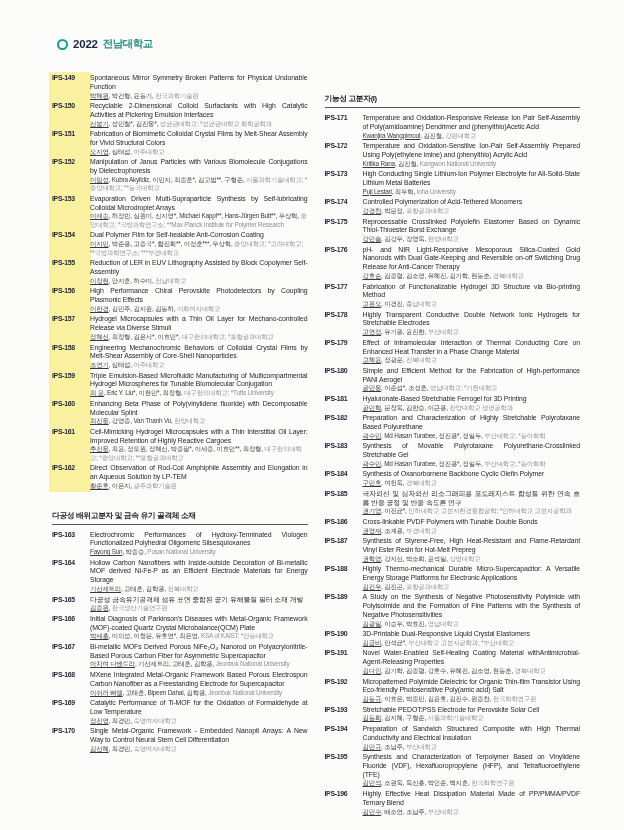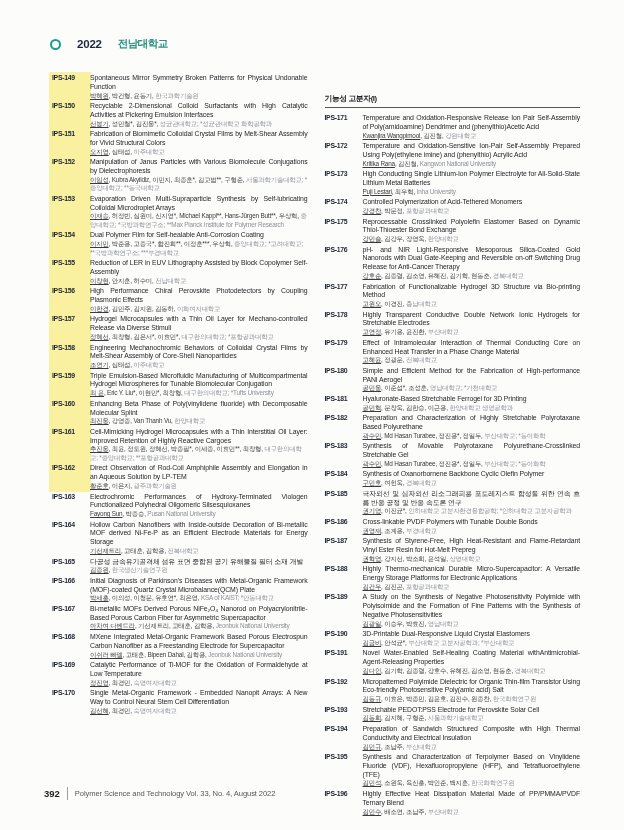--- a/index.html
+++ b/index.html
@@ -3,21 +3,21 @@
 <meta charset="utf-8">
 <style>
   html,body { margin:0; padding:0; background:#ffffff; }
   .page {
     position:relative; width:624px; height:830px; margin:0 auto;
     background:#fcfcfa; overflow:hidden;
     font-family:"Liberation Sans", sans-serif;
     -webkit-font-smoothing:antialiased;
   }
   
-  .page-header { position:absolute; top:37px; left:50px; display:flex; align-items:center; gap:16px; }
+  .page-header { position:absolute; top:37px; left:57px; display:flex; align-items:center; gap:5px; }
   .ring { width:7px; height:7px; border:2.5px solid #14a08f; border-radius:50%; background:#fff; }
   .hyear { font-weight:bold; font-size:11.5px; color:#1c2742; letter-spacing:-0.2px; }
   .htitle { font-weight:bold; font-size:10.5px; color:#2a9185; letter-spacing:-0.5px; }
 
   
   .columns { position:absolute; top:74px; left:52px; width:528px; display:flex; gap:17px; }
   .col { width:256px; }
 
   .entry { display:flex; margin-bottom:2px; position:relative; z-index:1; }
   .code {
@@ -168,20 +168,23 @@
   </div>
 
   <div class="entry">
     <span class="code">IPS-162</span>
     <div class="ebody">
       <div class="title">Direct Observation of Rod-Coil Amphiphile Assembly and Elongation in an Aqueous Solution by LP-TEM</div>
       <div class="authors"><span class="first">황준호</span><span class="rest">, 이은지, </span><span class="affil">광주과학기술원</span></div>
     </div>
   </div>
 </div>
+      <div class="section">
+        <span class="stitle">다공성 배위고분자 및 금속 유기 골격체 소재</span>
+      </div>
       <div id="left-list-2">
   <div class="entry">
     <span class="code">IPS-163</span>
     <div class="ebody">
       <div class="title">Electrochromic Performances of Hydroxy-Terminated Viologen Functionalized Polyhedral Oligomeric Silsesquioxanes</div>
       <div class="authors"><span class="first">Fayong Sun</span><span class="rest">, 박종승, </span><span class="affil">Pusan National University</span></div>
     </div>
   </div>
 
   <div class="entry">
@@ -452,19 +455,14 @@
     <div class="ebody">
       <div class="title">Highly Effective Heat Dissipation Material Made of PP/PMMA/PVDF Ternary Blend</div>
       <div class="authors"><span class="first">김민수</span><span class="rest">, 배소연, 조남주, </span><span class="affil">부산대학교</span></div>
     </div>
   </div>
 </div>
     </div>
 
   </div>
 
-  <div class="footer">
-    <span class="fpage">392</span>
-    <span class="fdiv"></span>
-    <span class="ftext">Polymer Science and Technology  Vol. 33, No. 4, August 2022</span>
-  </div>
 
 </div>
 
 </body></html>

